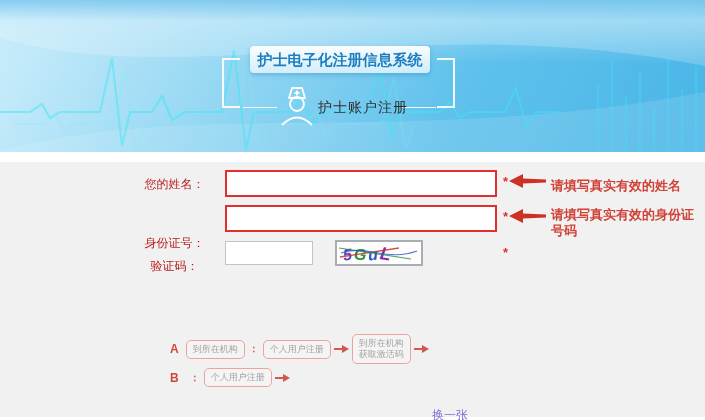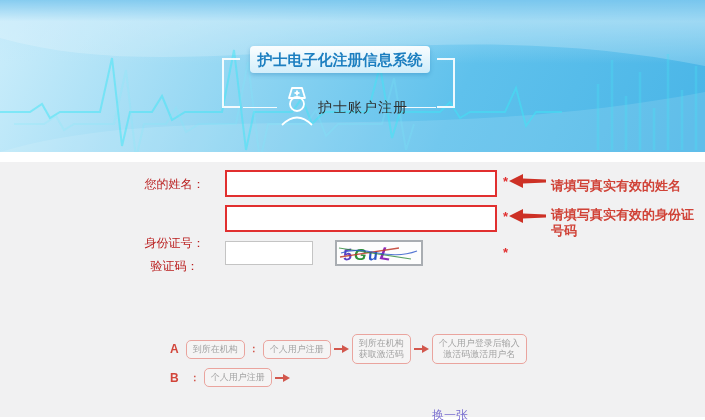--- a/index.html
+++ b/index.html
@@ -141,22 +141,20 @@
       <span class="flow-sep">：</span>
       <span class="flow-box">个人用户注册</span>
       <svg class="flow-arrow" width="15" height="10" viewBox="0 0 15 10">
         <polygon points="0,4 8,4 8,1 15,5 8,9 8,6 0,6" fill="#d2574d"></polygon>
       </svg>
       <span class="flow-box">到所在机构
 获取激活码</span>
       <svg class="flow-arrow" width="15" height="10" viewBox="0 0 15 10">
         <polygon points="0,4 8,4 8,1 15,5 8,9 8,6 0,6" fill="#d2574d"></polygon>
       </svg>
-      <span class="flow-box">个人用户登录后输入
-激活码激活用户名</span>
     </div>
 
     <div class="flow-row b" style="left:170px; top:206px;">
       <span class="flow-label">B</span>
       <span class="flow-sep">：</span>
       <span class="flow-box">个人用户注册</span>
       <svg class="flow-arrow" width="15" height="10" viewBox="0 0 15 10">
         <polygon points="0,4 8,4 8,1 15,5 8,9 8,6 0,6" fill="#d2574d"></polygon>
       </svg>
     </div>

